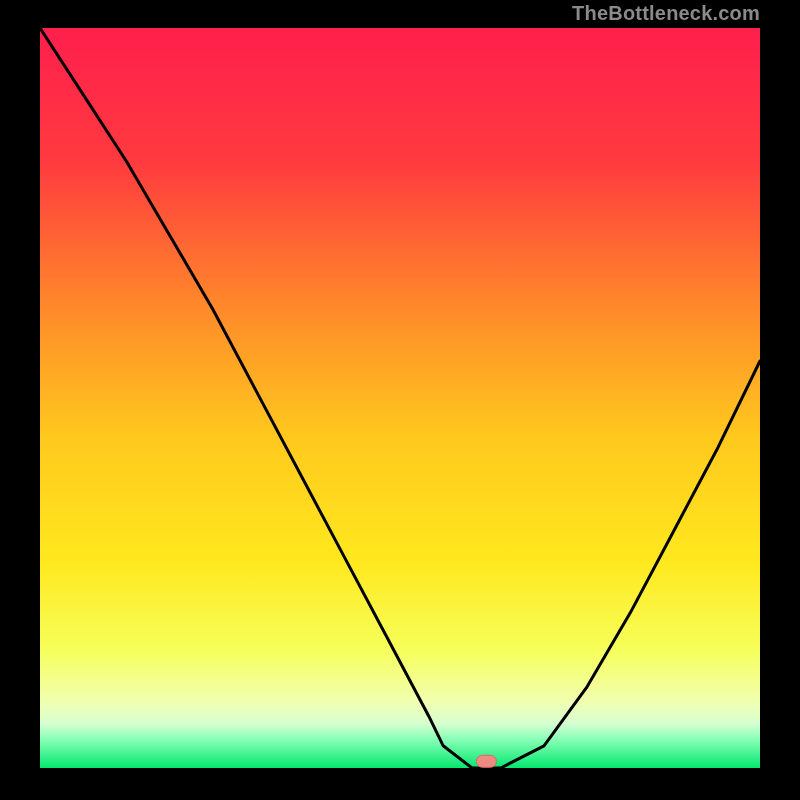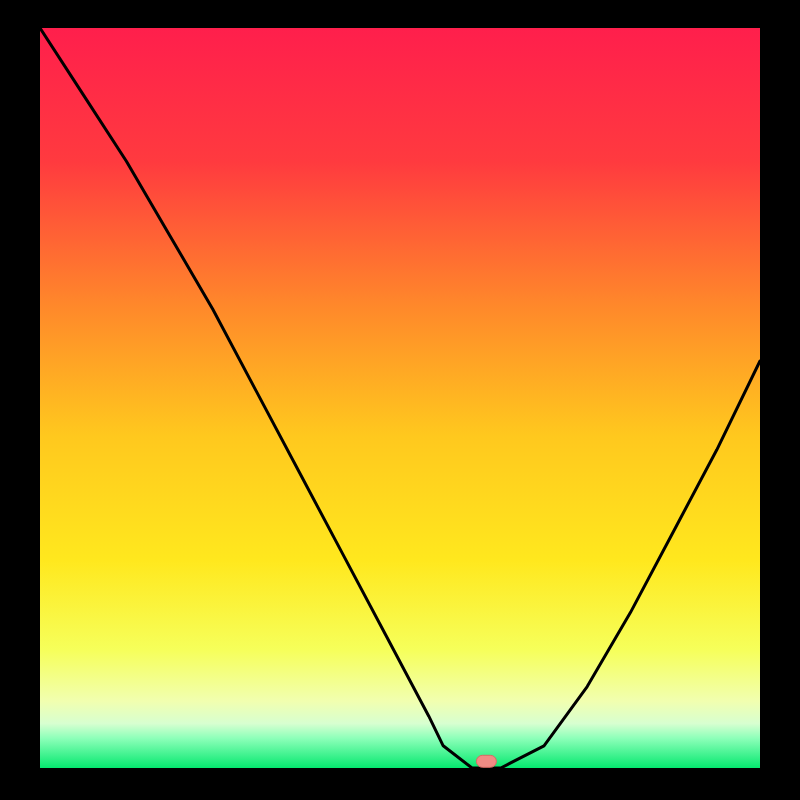--- a/index.html
+++ b/index.html
@@ -37,20 +37,21 @@
     color: #8a8a8a;
     font-size: 20px;
     font-weight: 600;
     letter-spacing: 0.2px;
   }
 </style>
 </head>
 <body>
 <div class="frame">
 
+<div class="watermark">TheBottleneck.com</div>
 
 <div class="plot">
   <svg viewBox="0 0 720 740" preserveAspectRatio="none">
     <defs>
       <linearGradient id="bg-grad" x1="0" y1="0" x2="0" y2="1">
         <stop offset="0%" stop-color="#ff1f4c"></stop>
         <stop offset="18%" stop-color="#ff3a3f"></stop>
         <stop offset="38%" stop-color="#ff8a2a"></stop>
         <stop offset="55%" stop-color="#ffc81e"></stop>
         <stop offset="72%" stop-color="#ffe81e"></stop>

